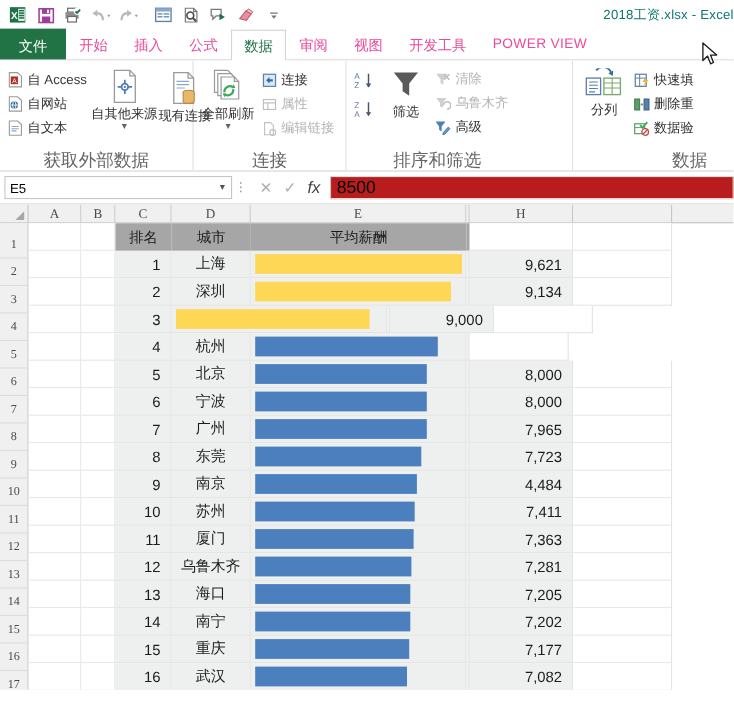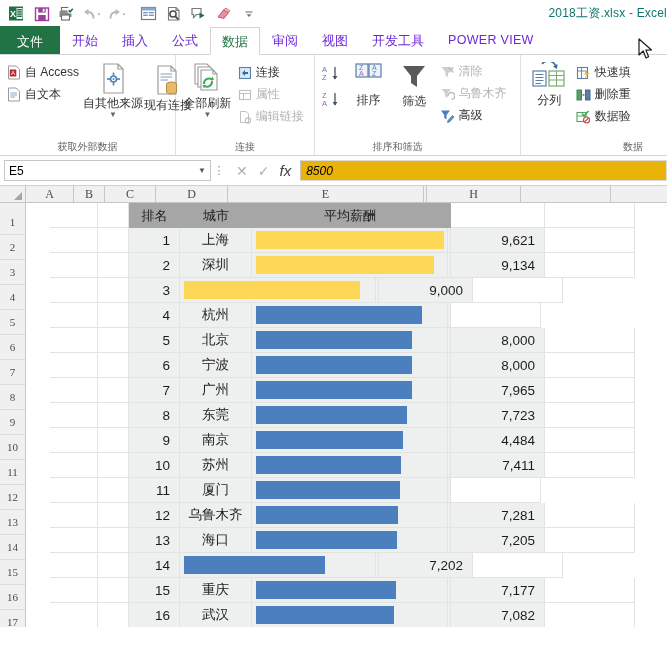--- a/index.html
+++ b/index.html
@@ -27,21 +27,21 @@
     font-size: 12px; color: #0f766e; letter-spacing: .2px;
     pointer-events: none;
   }
 
   
   .tabstrip {
     position: relative; height: 28px; background: #ffffff;
     display: flex; align-items: flex-end; border-bottom: 1px solid #d4d4d4;
   }
   .tab {
-    font-size: 13px; color: #6d28d9; padding: 4px 11px 5px 11px;
+    font-size: 13px; color: #ec4899; padding: 4px 11px 5px 11px;
     line-height: 19px; height: 28px; white-space: nowrap;
     border: 1px solid transparent; border-bottom: none; position: relative;
   }
   .tab.file {
     background: #217346; color: #fff; padding: 5px 16px 6px 16px;
     height: 28px;
   }
   .tab.active {
     background: #fff; color: #217346; border-color: #d4d4d4;
     border-bottom: 1px solid #fff; margin-bottom: -1px; z-index: 3;
@@ -54,21 +54,21 @@
     border-bottom: 1px solid #d4d4d4; display: flex; align-items: stretch;
     overflow: hidden;
   }
   .rgroup {
     position: relative; display: flex; flex-direction: column;
     padding: 3px 0 0 0; border-right: 1px solid #e0e0e0;
   }
   .rgroup:last-child { border-right: none; }
   .rg-body { display: flex; align-items: flex-start; flex: 1; padding: 2px 5px 0 5px; gap: 2px; }
   .rg-label {
-    text-align: center; font-size: 10px; color: #666;
+    text-align: center; font-size: 16px; color: #666;
     height: 16px; line-height: 16px; padding-bottom: 2px;
   }
   .smallcol { display: flex; flex-direction: column; justify-content: flex-start; gap: 1px; padding-top: 2px; }
   .sbtn {
     display: flex; align-items: center; gap: 4px; font-size: 12px;
     color: #333; padding: 1px 4px 1px 2px; height: 21px; white-space: nowrap;
   }
   .sbtn.dis { color: #b3b3b3; }
   .bigbtn {
     display: flex; flex-direction: column; align-items: center;
@@ -88,22 +88,22 @@
     display: flex; align-items: center; padding: 0 4px; font-size: 12px; color: #000;
   }
   .namebox .nb-val { flex: 1; }
   .namebox .nb-caret { font-size: 8px; color: #555; }
   .fb-dots { width: 16px; text-align: center; color: #8a8a8a; font-size: 11px; letter-spacing: 0; }
   .fb-btns { display: flex; align-items: center; gap: 10px; padding: 0 9px; }
   .fb-ico { font-size: 14px; color: #b0b0b0; }
   .fb-ico.fx { color: #444; font-style: italic; font-family: Liberation Sans, sans-serif; font-size: 15px; }
   .fb-input {
     flex: 1; height: 21px; border: 1px solid #dcdcdc; border-left: 1px solid #c6c6c6;
-    background: #eab308; display: flex; align-items: center;
-    padding: 0 5px; font-size: 12px; color: #000; font-style: italic;
+    background: #b91c1c; display: flex; align-items: center;
+    padding: 0 5px; font-size: 16px; color: #000;
   }
 
   
   .gridwrap { position: relative; height: 441px; background: #fff; overflow: hidden; }
   .colhead {
     display: flex; height: 17px; background: #f0f0f0;
     border-bottom: 1px solid #c6c6c6; font-size: 11px; color: #4a4a4a;
   }
   .corner {
     width: 26px; min-width: 26px; position: relative;
@@ -119,21 +119,21 @@
     border-right: 1px solid #c6c6c6; background: #f0f0f0;
     font-family: "Liberation Serif", serif; font-size: 12px;
   }
   .rowsarea { display: flex; }
   .rowhead { width: 26px; min-width: 26px; background: #f0f0f0; border-right: 1px solid #c6c6c6; }
   .rh {
     height: 25px; display: flex; align-items: center; justify-content: center;
     font-size: 11px; color: #4a4a4a; border-bottom: 1px solid #dcdcdc;
     font-family: "Liberation Serif", serif; position: relative; top: 7px;
   }
-  .cells { position: relative; flex: 1; margin-left: 24px; }
+  .cells { position: relative; flex: 1; }
   .row { display: flex; height: 25px; }
   .cell { border-right: 1px solid #e3e3e3; border-bottom: 1px solid #e3e3e3; position: relative; }
   .c-a { width: 48px; }
   .c-b { width: 31px; }
   .c-c { width: 51px; }
   .c-d { width: 72px; }
   .c-e { width: 196px; }
   .c-gap { width: 3px; }
   .c-h { width: 94px; }
   .c-i { width: 90px; }
@@ -282,20 +282,31 @@
         <div class="smallcol" style="width:96px">
           <div class="sbtn">
             <span class="ico">
               <svg width="14" height="15" viewBox="0 0 14 15">
                 <path d="M1.5 1 H9 L12.5 4.2 V14 H1.5 Z" fill="#fff" stroke="#9a9a9a" stroke-width="1"></path>
                 <rect x="2.8" y="4.5" width="6.5" height="7" fill="#b32c2c"></rect>
                 <text x="4.1" y="10.2" font-size="6" fill="#fff" font-family="Liberation Sans, sans-serif">A</text>
               </svg>
             </span>
             <span>自 Access</span>
+          </div>
+          <div class="sbtn">
+            <span class="ico">
+              <svg width="14" height="15" viewBox="0 0 14 15">
+                <path d="M1.5 1 H9 L12.5 4.2 V14 H1.5 Z" fill="#fff" stroke="#9a9a9a" stroke-width="1"></path>
+                <circle cx="6" cy="8.5" r="3.4" fill="#2e6da4"></circle>
+                <ellipse cx="6" cy="8.5" rx="1.5" ry="3.4" fill="none" stroke="#fff" stroke-width=".8"></ellipse>
+                <line x1="2.6" y1="8.5" x2="9.4" y2="8.5" stroke="#fff" stroke-width=".8"></line>
+              </svg>
+            </span>
+            <span>自网站</span>
           </div>
           <div class="sbtn">
             <span class="ico">
               <svg width="14" height="15" viewBox="0 0 14 15">
                 <path d="M1.5 1 H9 L12.5 4.2 V14 H1.5 Z" fill="#fff" stroke="#9a9a9a" stroke-width="1"></path>
                 <line x1="3.4" y1="6" x2="10" y2="6" stroke="#8aa8c8" stroke-width="1"></line>
                 <line x1="3.4" y1="8" x2="10" y2="8" stroke="#8aa8c8" stroke-width="1"></line>
                 <line x1="3.4" y1="10" x2="8" y2="10" stroke="#8aa8c8" stroke-width="1"></line>
               </svg>
             </span>
@@ -405,33 +416,20 @@
           <span class="ico">
             <svg width="22" height="18" viewBox="0 0 22 18">
               <text x="0" y="8" font-size="7.5" fill="#8a6ea8" font-family="Liberation Sans, sans-serif">Z</text>
               <text x="0" y="16" font-size="7.5" fill="#8a6ea8" font-family="Liberation Sans, sans-serif">A</text>
               <line x1="13" y1="3" x2="13" y2="15" stroke="#44546a" stroke-width="1.3"></line>
               <path d="M10.5 12 L13 15.5 L15.5 12 Z" fill="#44546a"></path>
             </svg>
           </span>
         </div>
 
-        <div class="bigbtn" style="width:46px">
-          <span class="ico">
-            <svg width="34" height="30" viewBox="0 0 34 30">
-              <rect x="4" y="2" width="12" height="13" fill="#eef3fa" stroke="#5a7fa8" stroke-width="1.2"></rect>
-              <rect x="17" y="2" width="12" height="13" fill="#eef3fa" stroke="#5a7fa8" stroke-width="1.2"></rect>
-              <text x="7" y="8" font-size="7" fill="#8a6ea8" font-family="Liberation Sans, sans-serif">Z</text>
-              <text x="7" y="14" font-size="7" fill="#8a6ea8" font-family="Liberation Sans, sans-serif">A</text>
-              <text x="20" y="8" font-size="7" fill="#5a7fa8" font-family="Liberation Sans, sans-serif">A</text>
-              <text x="20" y="14" font-size="7" fill="#5a7fa8" font-family="Liberation Sans, sans-serif">Z</text>
-            </svg>
-          </span>
-          <span class="lbl">排序</span>
-        </div>
 
         <div class="bigbtn" style="width:44px">
           <span class="ico">
             <svg width="32" height="31" viewBox="0 0 32 31">
               <path d="M5 4 H27 L19 14 V25 L13 21 V14 Z" fill="#5a5a5a"></path>
             </svg>
           </span>
           <span class="lbl">筛选</span>
         </div>
 
@@ -776,20 +774,23 @@
             <div class="cell c-c datacell">
               <div class="txt-r rank">11</div>
             </div>
             <div class="cell c-d datacell">
               <div class="txt-c city">厦门</div>
             </div>
             <div class="cell c-e barcell">
               <div class="bar" style="width: 144px; background: rgb(76, 127, 190);"></div>
             </div>
             <div class="cell c-gap datacell"></div>
+            <div class="cell c-h valcell">
+              <div class="txt-r num">7,363</div>
+            </div>
             <div class="cell c-i blankcell"></div>
           </div>
           <div class="row">
             <div class="cell c-a blankcell"></div>
             <div class="cell c-b blankcell"></div>
             <div class="cell c-c datacell">
               <div class="txt-r rank">12</div>
             </div>
             <div class="cell c-d datacell">
               <div class="txt-c city">乌鲁木齐</div>
@@ -819,20 +820,23 @@
             <div class="cell c-h valcell">
               <div class="txt-r num">7,205</div>
             </div>
             <div class="cell c-i blankcell"></div>
           </div>
           <div class="row">
             <div class="cell c-a blankcell"></div>
             <div class="cell c-b blankcell"></div>
             <div class="cell c-c datacell">
               <div class="txt-r rank">14</div>
+            </div>
+            <div class="cell c-d datacell">
+              <div class="txt-c city">南宁</div>
             </div>
             <div class="cell c-e barcell">
               <div class="bar" style="width: 141px; background: rgb(76, 127, 190);"></div>
             </div>
             <div class="cell c-gap datacell"></div>
             <div class="cell c-h valcell">
               <div class="txt-r num">7,202</div>
             </div>
             <div class="cell c-i blankcell"></div>
           </div>

